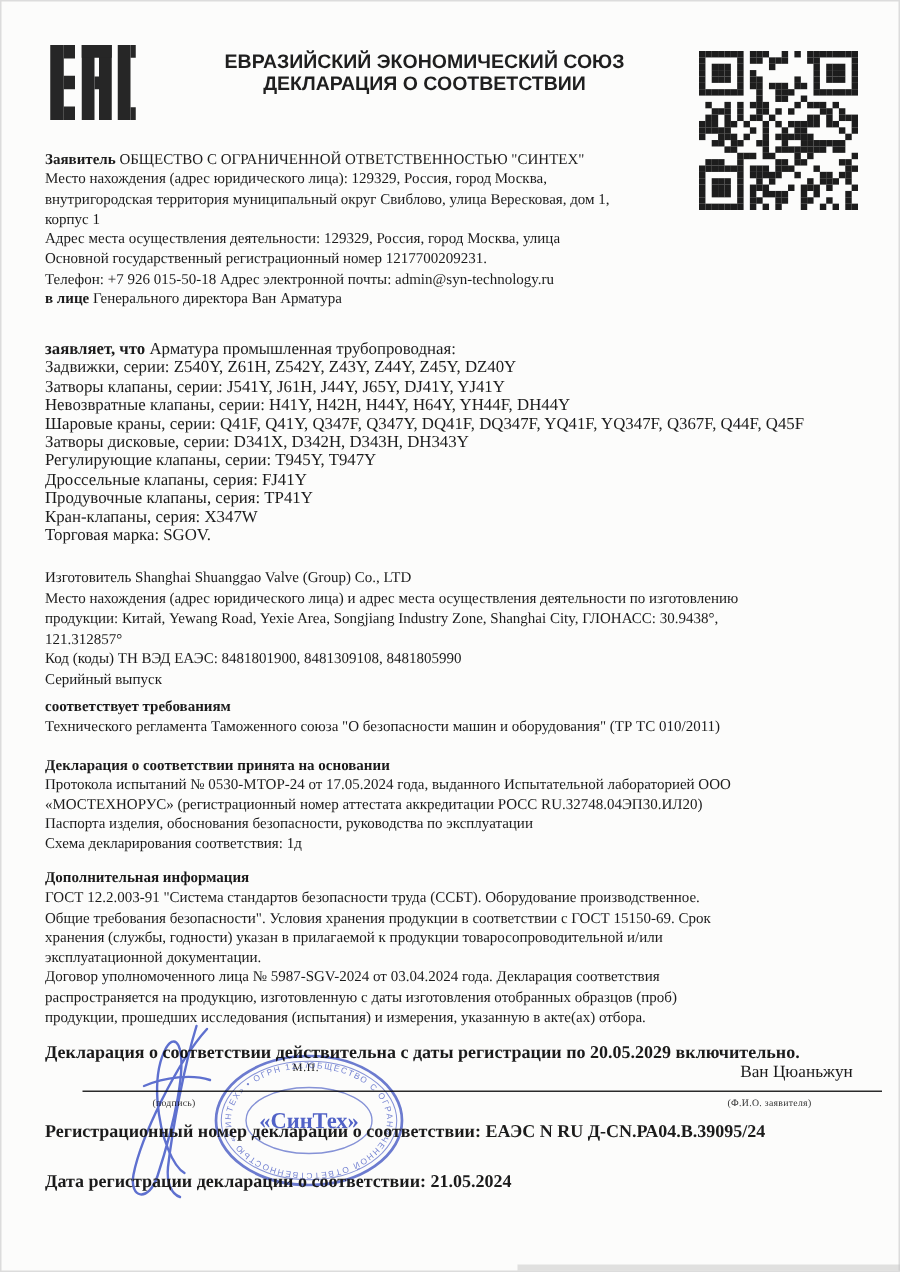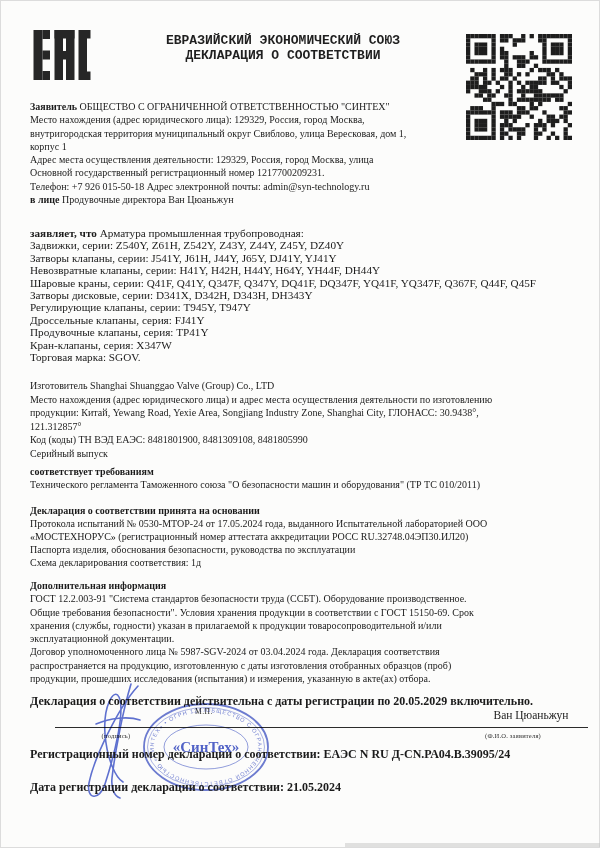--- a/index.html
+++ b/index.html
@@ -10,21 +10,21 @@
     box-shadow:inset 0 0 0 1px #dcdcdc;
   }
   .ln{white-space:nowrap;font-size:10px;}
   .b{font-weight:bold;}
   .sec{position:absolute;left:30px;}
 
   
   #eac-logo{position:absolute;left:33px;top:30px;width:58px;height:50px;}
   #doc-title{
     position:absolute;left:128px;top:33px;width:310px;text-align:center;
-    font-family:Liberation Mono, monospace;font-weight:bold;
+    font-family:Liberation Sans, sans-serif;font-weight:bold;
     font-size:13px;line-height:15px;color:#1f1f1f;
   }
   #qr{position:absolute;left:466px;top:34px;width:106px;height:106px;}
 
   
   #applicant{top:100px;line-height:13.3px;}
   #product{top:227px;line-height:12.4px;}
   #product .ln{font-size:11.2px;}
   #manufacturer{top:379px;line-height:13.5px;}
   #compliance{top:466px;line-height:12.6px;}
@@ -391,21 +391,21 @@
     </svg>
 
   <div class="sec" id="applicant">
     <div class="ln"><span class="b">Заявитель</span><span> ОБЩЕСТВО С ОГРАНИЧЕННОЙ ОТВЕТСТВЕННОСТЬЮ "СИНТЕХ"</span></div>
     <div class="ln">Место нахождения (адрес юридического лица): 129329, Россия, город Москва,</div>
     <div class="ln">внутригородская территория муниципальный округ Свиблово, улица Вересковая, дом 1,</div>
     <div class="ln">корпус 1</div>
     <div class="ln">Адрес места осуществления деятельности: 129329, Россия, город Москва, улица</div>
     <div class="ln">Основной государственный регистрационный номер 1217700209231.</div>
     <div class="ln">Телефон: +7 926 015-50-18 Адрес электронной почты: admin@syn-technology.ru</div>
-    <div class="ln"><span class="b">в лице</span><span> Продувочные директора Ван Цюаньжун</span></div>
+    <div class="ln"><span class="b">в лице</span><span> Генерального директора Ван Арматура</span></div>
   </div>
 
   <div class="sec" id="product">
     <div class="ln"><span class="b">заявляет, что</span><span> Арматура промышленная трубопроводная:</span></div>
     <div class="ln">Задвижки, серии: Z540Y, Z61H, Z542Y, Z43Y, Z44Y, Z45Y, DZ40Y</div>
     <div class="ln">Затворы клапаны, серии: J541Y, J61H, J44Y, J65Y, DJ41Y, YJ41Y</div>
     <div class="ln">Невозвратные клапаны, серии: H41Y, H42H, H44Y, H64Y, YH44F, DH44Y</div>
     <div class="ln">Шаровые краны, серии: Q41F, Q41Y, Q347F, Q347Y, DQ41F, DQ347F, YQ41F, YQ347F, Q367F, Q44F, Q45F</div>
     <div class="ln">Затворы дисковые, серии: D341X, D342H, D343H, DH343Y</div>
     <div class="ln">Регулирующие клапаны, серии: T945Y, T947Y</div>

